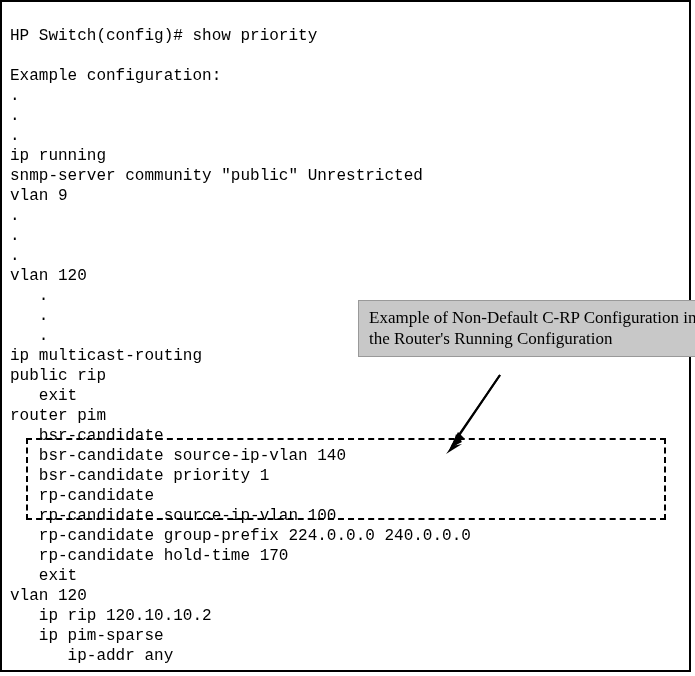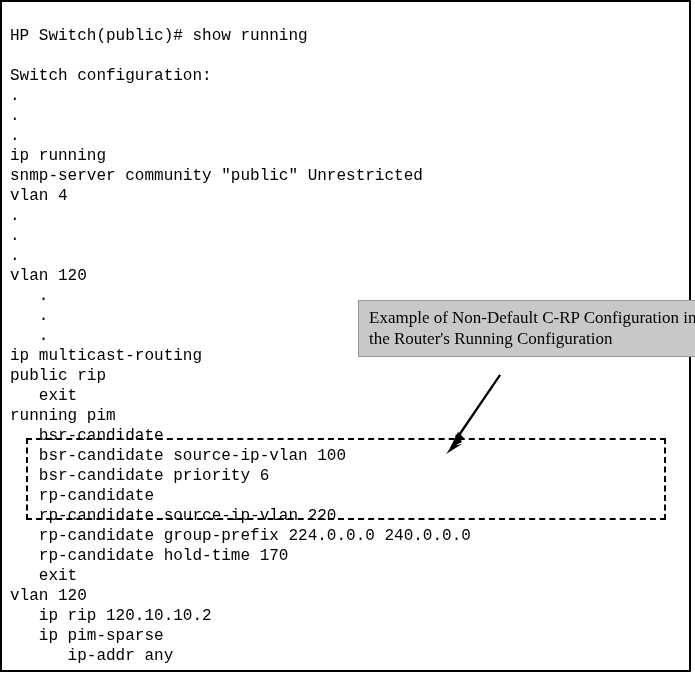--- a/index.html
+++ b/index.html
@@ -53,45 +53,45 @@
       border: 2px dashed black;
       pointer-events: none;
       box-sizing: border-box;
     }
   </style>
 </head>
 <body>
 
 <div class="terminal-frame">
   <div class="terminal-content">
-<span>HP Switch(public)# show running</span>
+<span>HP Switch(config)# show priority</span>
 <span></span>
-<span>Switch configuration:</span>
+<span>Example configuration:</span>
 <span>.</span>
 <span>.</span>
 <span>.</span>
 <span>ip running</span>
 <span>snmp-server community "public" Unrestricted</span>
-<span>vlan 4</span>
+<span>vlan 9</span>
 <span>.</span>
 <span>.</span>
 <span>.</span>
 <span>vlan 120</span>
 <span>   .</span>
 <span>   .</span>
 <span>   .</span>
 <span>ip multicast-routing</span>
 <span>public rip</span>
 <span>   exit</span>
-<span>running pim</span>
+<span>router pim</span>
 <span>   bsr-candidate</span>
-<span>   bsr-candidate source-ip-vlan 100</span>
-<span>   bsr-candidate priority 6</span>
+<span>   bsr-candidate source-ip-vlan 140</span>
+<span>   bsr-candidate priority 1</span>
 <span>   rp-candidate</span>
-<span>   rp-candidate source-ip-vlan 220</span>
+<span>   rp-candidate source-ip-vlan 100</span>
 <span>   rp-candidate group-prefix 224.0.0.0 240.0.0.0</span>
 <span>   rp-candidate hold-time 170</span>
 <span>   exit</span>
 <span>vlan 120</span>
 <span>   ip rip 120.10.10.2</span>
 <span>   ip pim-sparse</span>
 <span>      ip-addr any</span>
 <span>      .</span>
 
 

